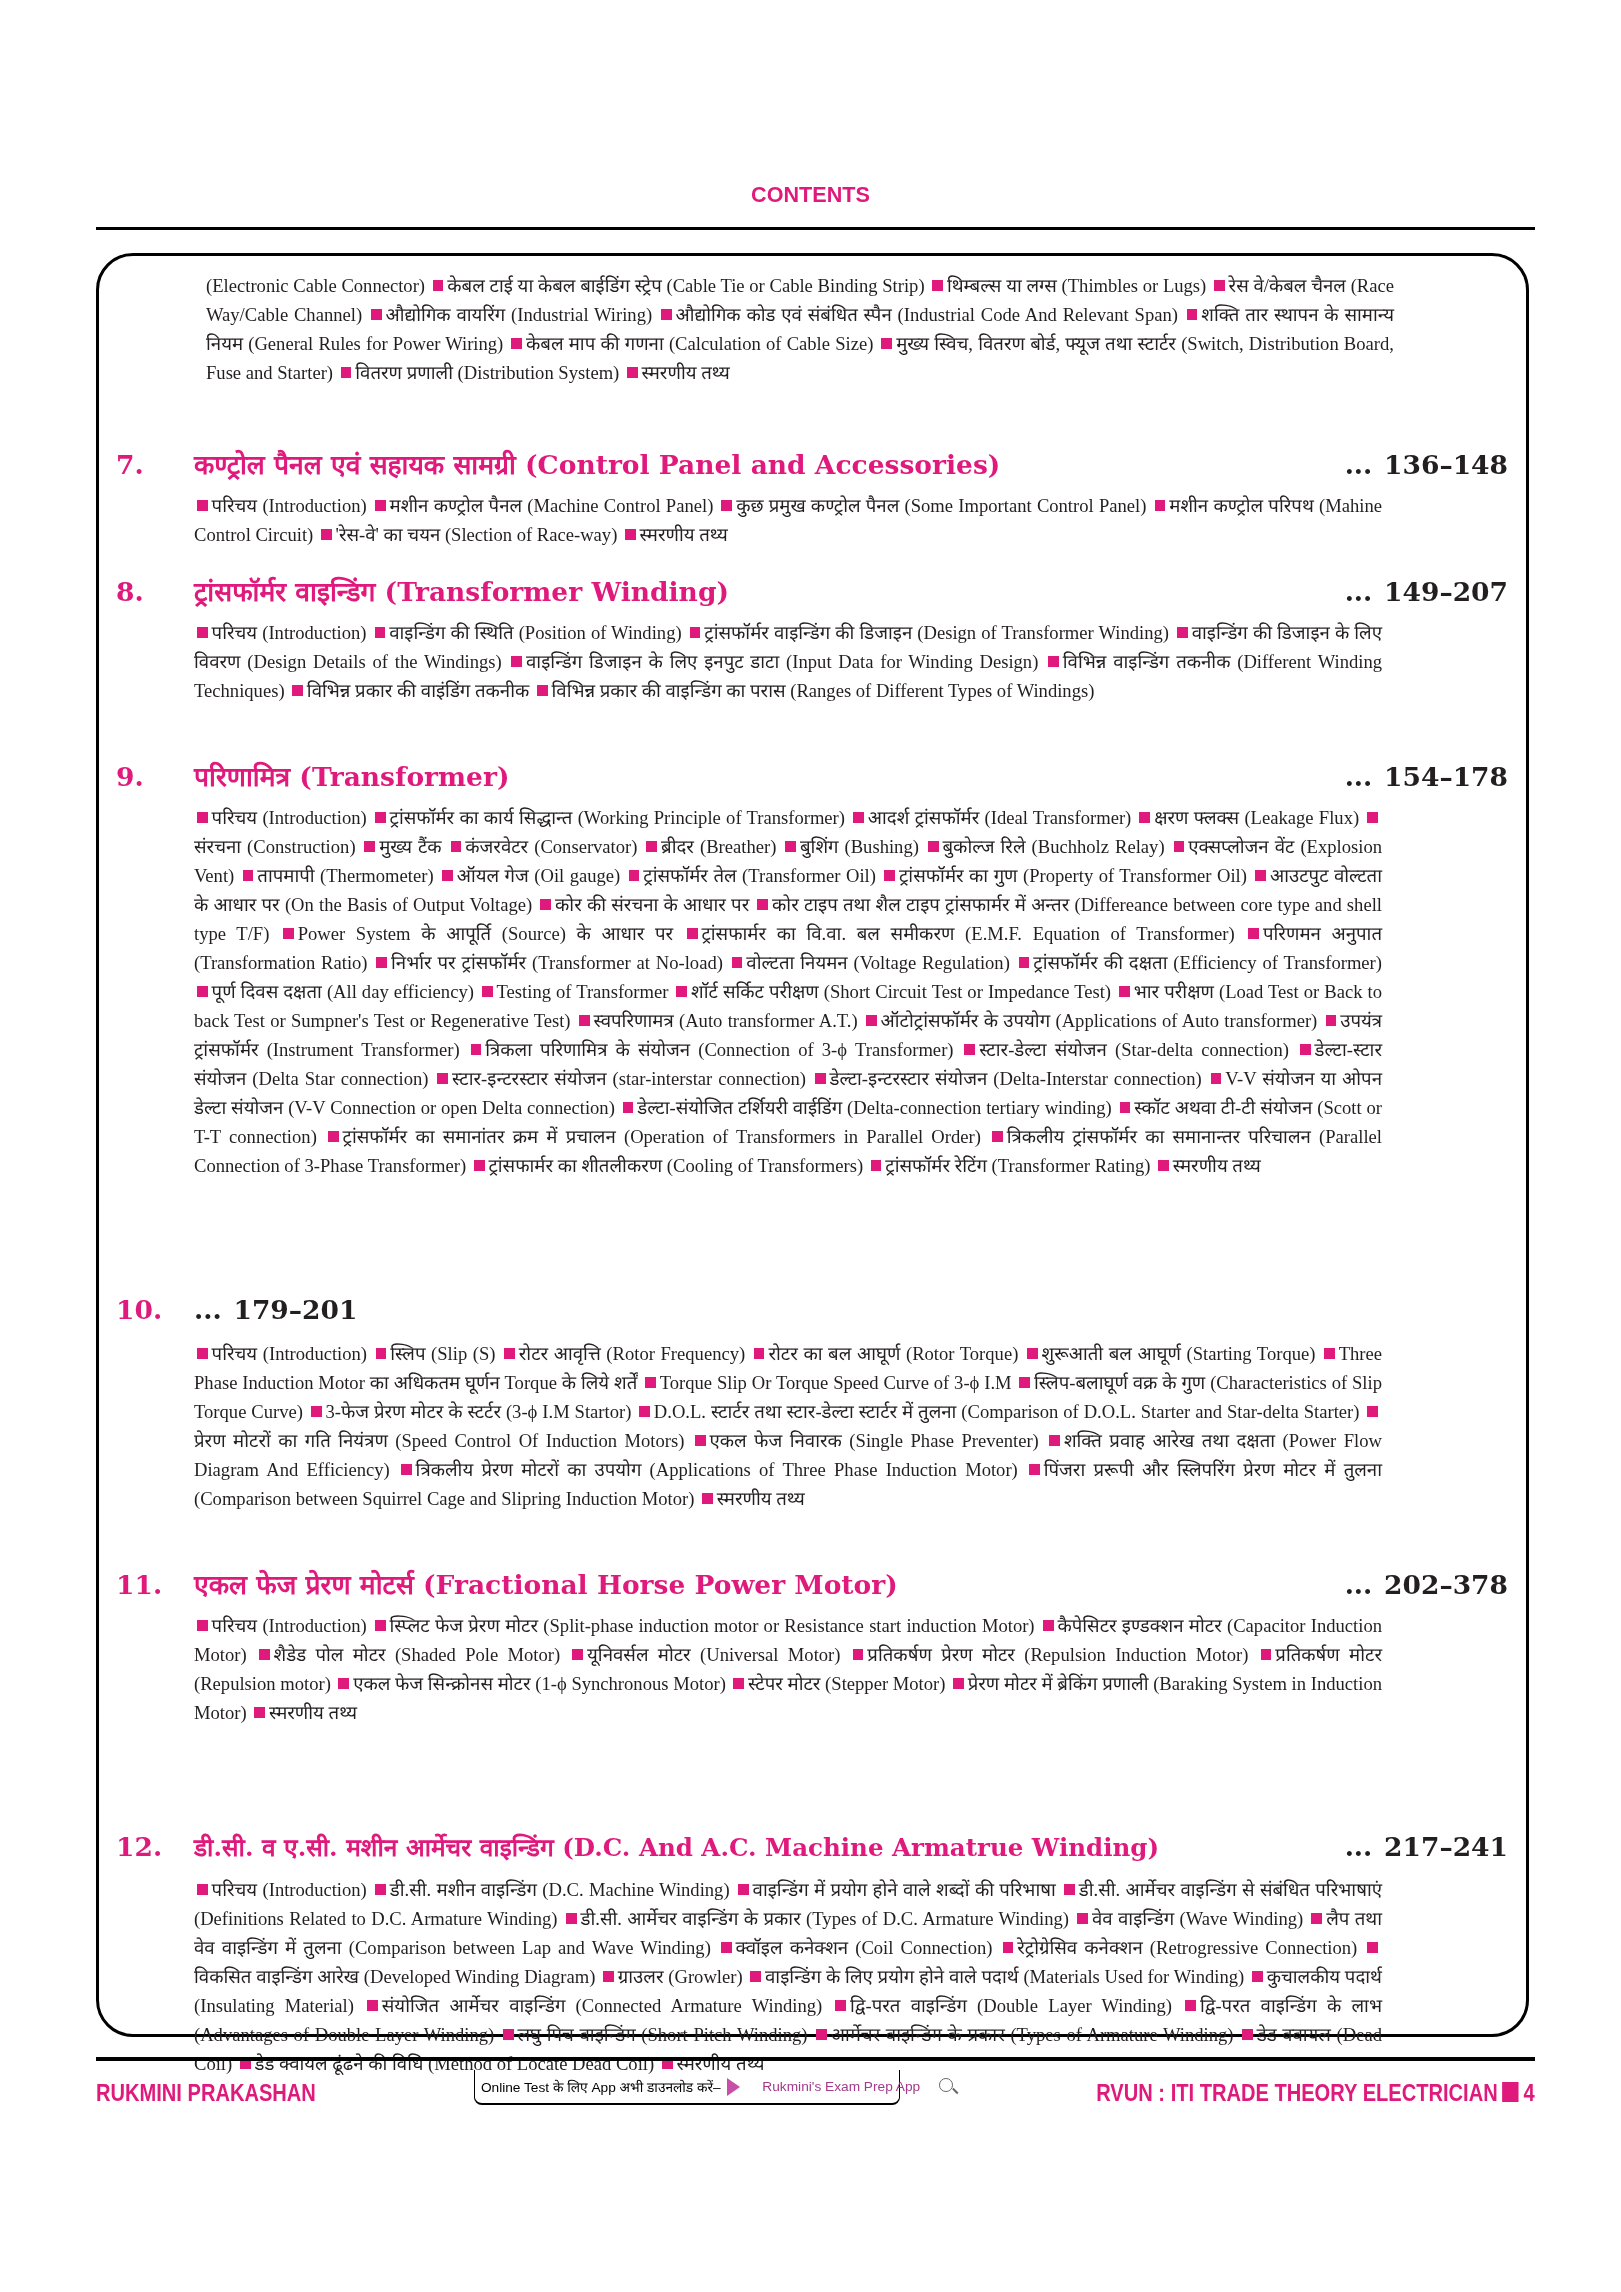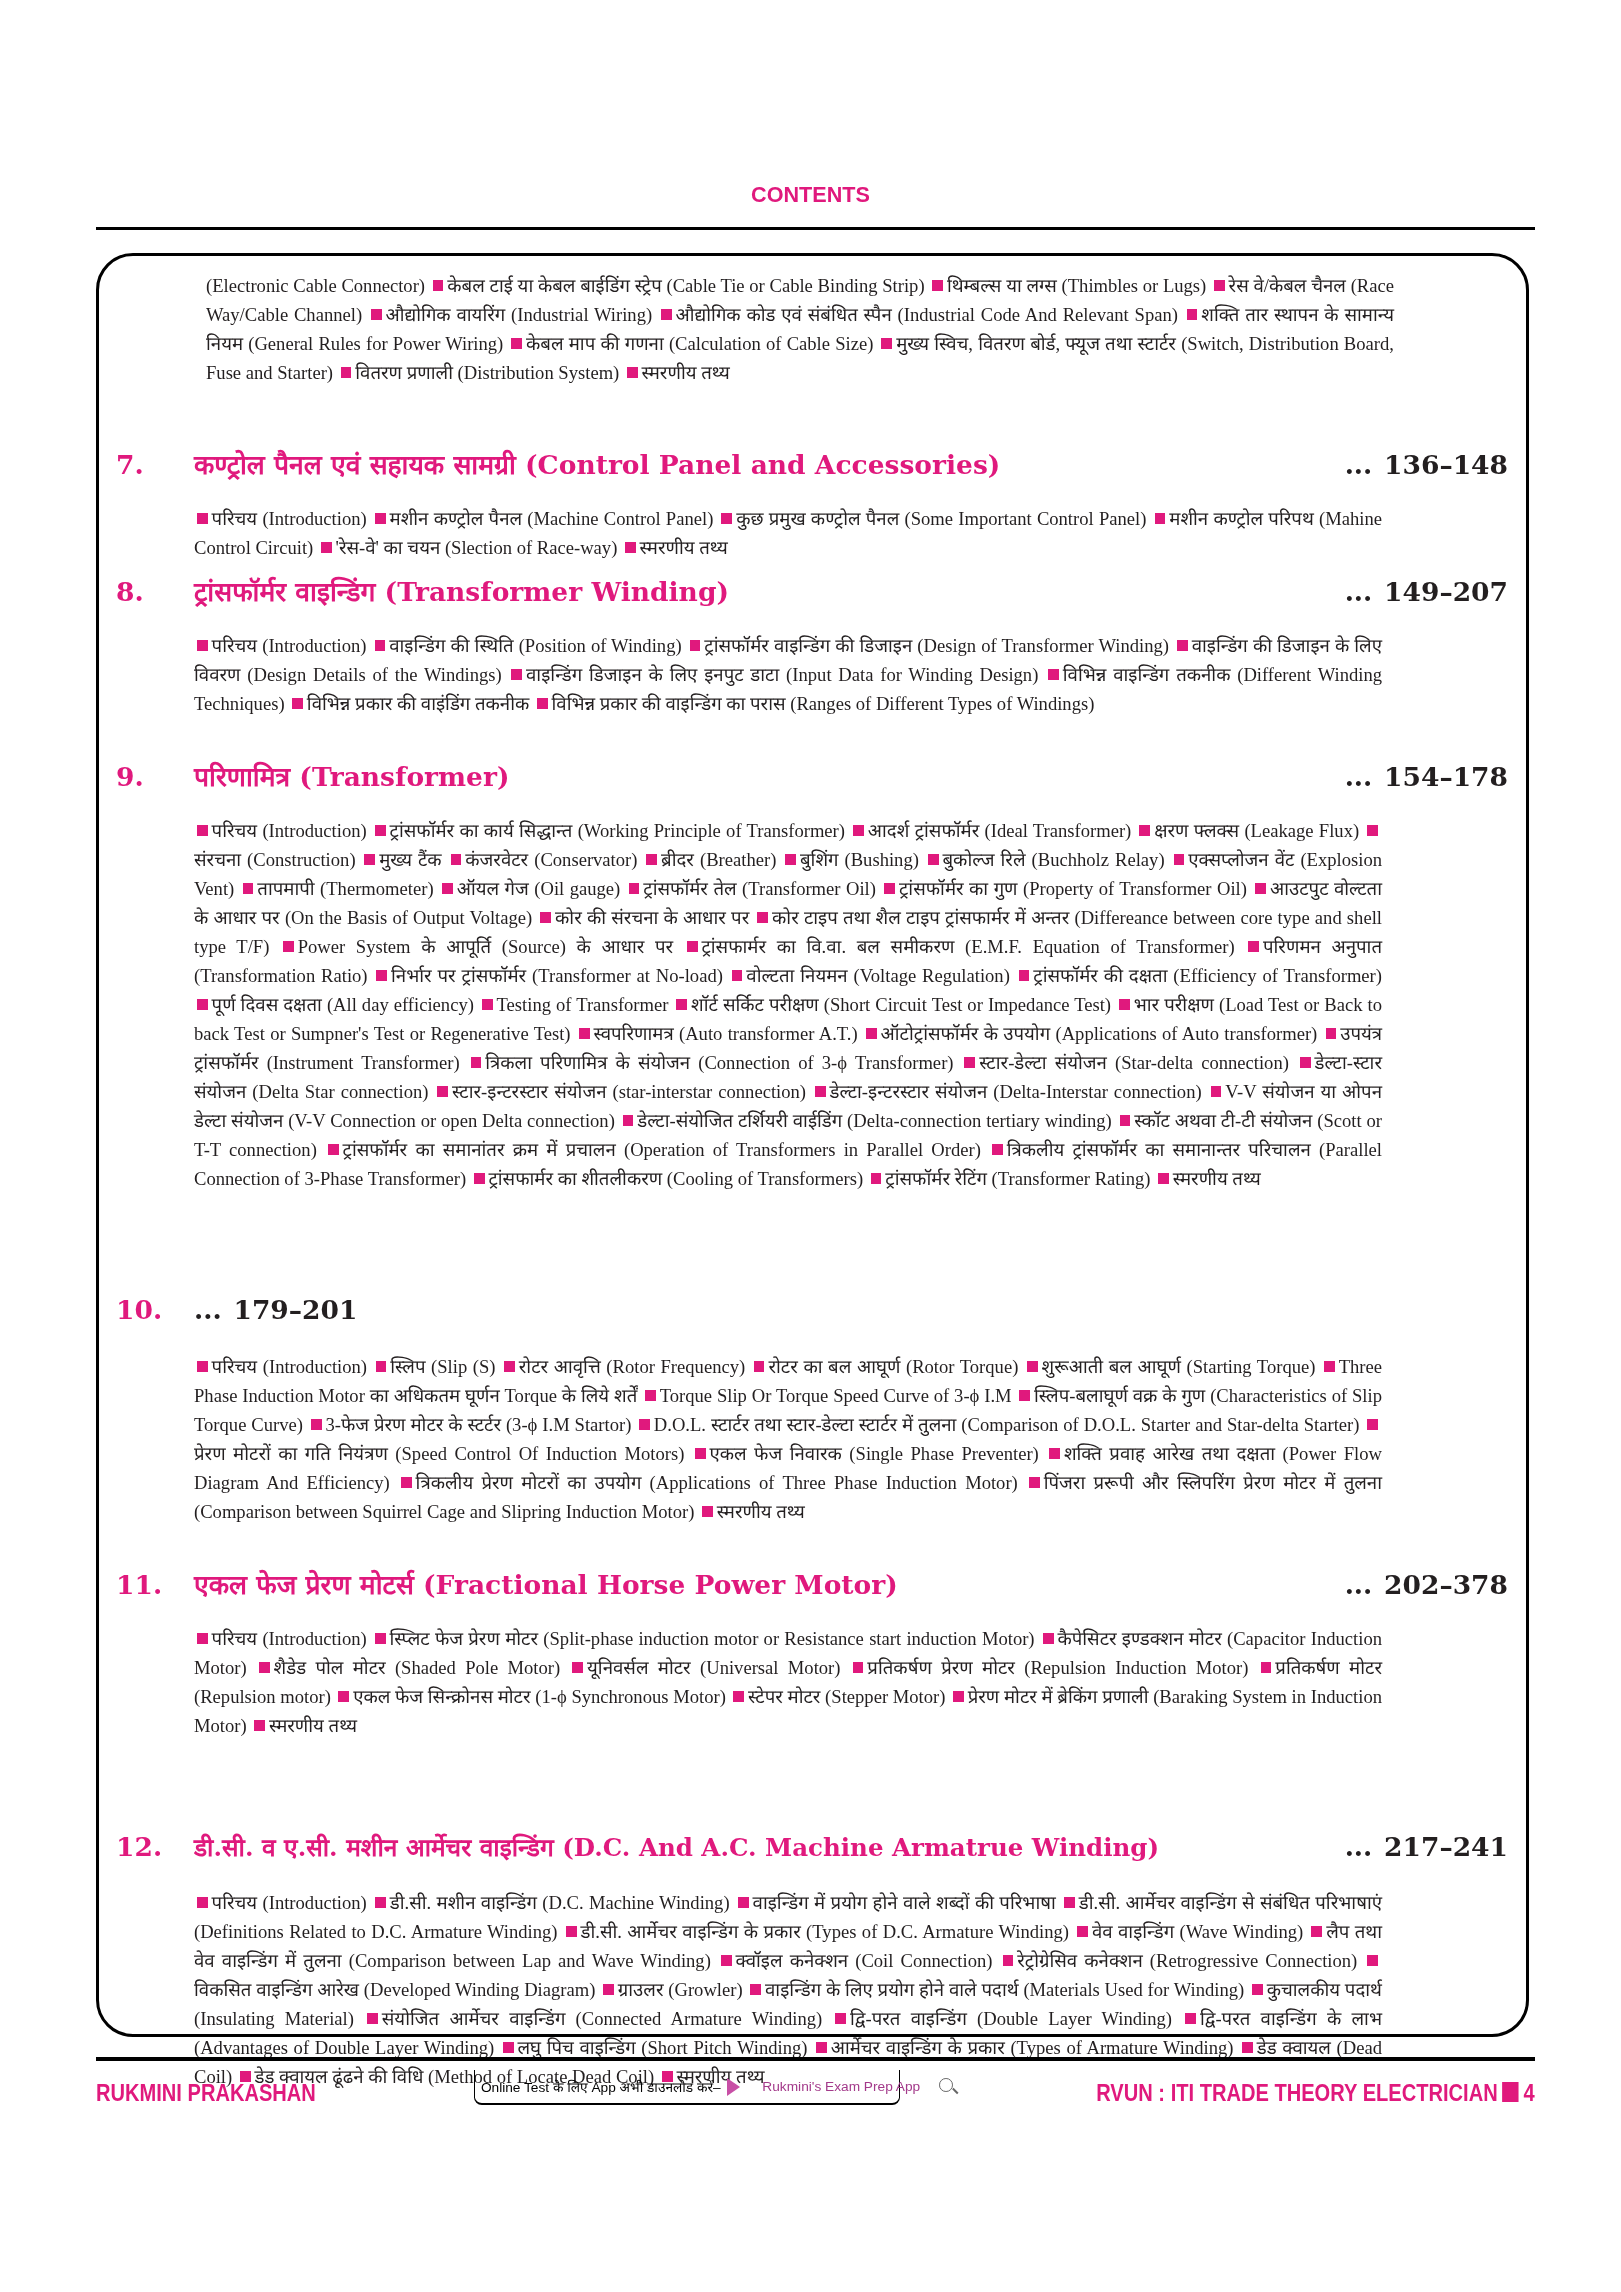--- a/index.html
+++ b/index.html
@@ -10,21 +10,21 @@
   .intro-block { position: absolute; left: 206px; top: 271px; width: 1188px; }
   .entries { position: absolute; left: 116px; top: 446px; width: 1392px; }
   .para { font-size: 18.6px; line-height: 29px; text-align: justify; text-align-last: left; font-family: "Liberation Serif", serif; }
   .bullet { display: inline-block; width: 10.8px; height: 10.8px; background: #e0197d; margin: 0 3.9px 0 2.9px; vertical-align: 1px; }
   .entry { position: absolute; left: 0; width: 1392px; }
   .entry-head { display: flex; align-items: baseline; height: 37px; }
   .entry-num { width: 78px; font-family: "DejaVu Serif", serif; font-weight: bold; font-size: 26.5px; color: #e0197d; }
   .entry-title { flex: 1; font-family: "DejaVu Serif", serif; font-weight: bold; font-size: 26.5px; color: #e0197d; white-space: nowrap; }
   .entry-dots { font-family: "DejaVu Serif", serif; font-weight: bold; font-size: 26.5px; color: #231f20; margin-right: 11.8px; }
   .entry-pages { font-family: "DejaVu Serif", serif; font-weight: bold; font-size: 26.5px; color: #231f20; white-space: nowrap; }
-  .entry-body { margin-left: 78px; width: 1188px; margin-top: 21px; }
+  .entry-body { margin-left: 78px; width: 1188px; margin-top: 8px; }
   .bottom-rule { position: absolute; top: 2057px; left: 96px; width: 1439px; height: 3.9px; background: #000; }
   .footer-left { position: absolute; top: 2079px; left: 96px; font-family: "Liberation Sans", sans-serif; font-weight: bold; font-size: 24.5px; color: #e0197d; transform: scaleX(0.82); transform-origin: left; }
   .footer-right { position: absolute; top: 2079px; right: 86px; font-family: "Liberation Sans", sans-serif; font-weight: bold; font-size: 24.5px; color: #e0197d; transform: scaleX(0.82); transform-origin: right; white-space: nowrap; }
   .footer-right .sq { display: inline-block; width: 19.6px; height: 19.6px; background: #e0197d; vertical-align: -1px; margin: 0 5.9px; }
   .app-banner { position: absolute; top: 2070px; left: 474px; width: 426px; height: 35px; border-bottom: 2px solid #000; border-left: 1px solid #000; border-right: 1px solid #000; border-radius: 0 0 7.8px 7.8px; display: flex; align-items: center; font-family: "Liberation Sans", sans-serif; font-size: 13.7px; box-sizing: border-box; }
   .app-cta { padding-left: 5.9px; color: #000; white-space: nowrap; }
   .play-icon { width: 0; height: 0; border-top: 9.8px solid transparent; border-bottom: 9.8px solid transparent; border-left: 13.7px solid #c84fa6; margin: 0 9.8px 0 5.9px; }
   .app-divider { width: 2px; height: 35px; background: #000; }
   .app-name { padding: 0 13px; color: #a3398a; white-space: nowrap; font-size: 13.7px; }
   .search-div { width: 1px; height: 25.5px; background: #999; }

